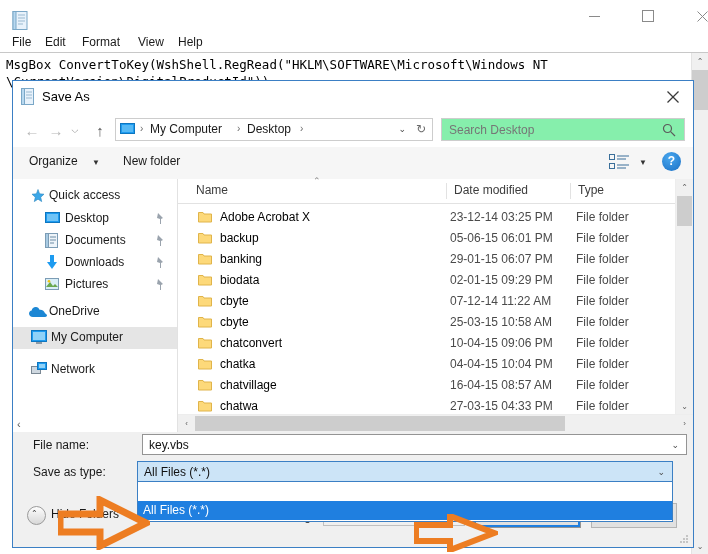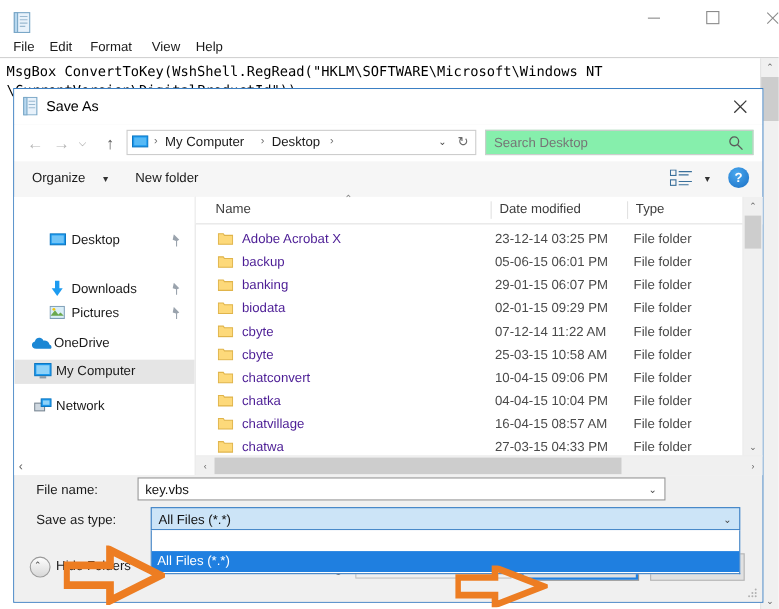--- a/index.html
+++ b/index.html
@@ -134,36 +134,36 @@
   .side-sel{background:#e5e5e5;}
   #side-collapse{position:absolute;left:4px;bottom:2px;font-size:11px;color:#5b5b5b;}
   
   #sa-list{position:absolute;left:165px;top:0;width:515px;height:253px;background:#fff;}
   #list-header{position:absolute;left:0;top:0;width:515px;height:24px;background:#fff;border-bottom:1px solid #e2e2e2;}
   .col-head{position:absolute;top:4px;font-size:12px;color:#3c3c3c;white-space:nowrap;}
   .col-div{position:absolute;top:4px;width:1px;height:16px;background:#e2e2e2;}
   #sort-caret{position:absolute;left:135px;top:-3px;font-size:9px;color:#8a8a8a;}
   .row{position:absolute;left:0;width:497px;height:21px;}
   .row-folder{position:absolute;left:20px;top:4px;width:14px;height:12px;}
-  .row-name{position:absolute;left:42px;top:3px;font-size:12px;color:#4c1d95;white-space:nowrap;text-align:center;}
+  .row-name{position:absolute;left:42px;top:3px;font-size:12px;color:#000000;white-space:nowrap;text-align:center;}
   .row-date{position:absolute;left:272px;top:3px;font-size:12px;color:#4a4a4a;white-space:nowrap;}
   .row-type{position:absolute;left:398px;top:3px;font-size:12px;color:#4a4a4a;white-space:nowrap;}
   #list-vscroll{position:absolute;right:0;top:0;width:17px;height:236px;background:#f0f0f0;border-left:1px solid #ededed;}
   #list-vs-thumb{position:absolute;left:1px;top:17px;width:15px;height:30px;background:#cdcdcd;}
   .vs-arrow{position:absolute;left:0;width:17px;height:17px;display:flex;align-items:center;justify-content:center;color:#606060;font-size:8px;}
   #list-hscroll{position:absolute;left:0;bottom:0;width:515px;height:17px;background:#f0f0f0;border-top:1px solid #ededed;}
   #list-hs-thumb{position:absolute;left:17px;top:1px;width:370px;height:15px;background:#cdcdcd;}
   .hs-arrow{position:absolute;top:0;width:17px;height:17px;display:flex;align-items:center;justify-content:center;color:#606060;font-size:8px;}
   
   #sa-form{position:absolute;left:0;top:351px;width:680px;height:115px;background:#f0f0f0;}
   .form-label{position:absolute;font-size:12px;color:#1a1a1a;text-align:left;white-space:nowrap;}
   #fn-label{left:20px;top:6px;width:96px;}
   #st-label{left:20px;top:33px;width:96px;}
   #fn-input{
-    position:absolute;left:112px;top:2px;width:480px;height:21px;
+    position:absolute;left:129px;top:2px;width:545px;height:21px;
     background:#fff;border:1px solid #949494;box-sizing:border-box;
   }
   #fn-value{position:absolute;left:6px;top:3px;font-size:12px;color:#111;}
   #fn-caret{position:absolute;right:7px;top:5px;font-size:9px;color:#4a4a4a;}
   #st-input{
     position:absolute;left:124px;top:29px;width:536px;height:21px;
     background:#cce4f7;border:1px solid #3b7fc4;box-sizing:border-box;
   }
   #st-value{position:absolute;left:6px;top:3px;font-size:12px;color:#111;}
   #st-caret{position:absolute;right:7px;top:5px;font-size:9px;color:#4a4a4a;}
@@ -322,32 +322,51 @@
       <line x1="8" y1="14" x2="17" y2="14" stroke="#3a6f9a"></line>
     </svg>
     <div id="tb-view-caret">▼</div>
     <div id="tb-help">?</div>
   </div>
 
   <div id="sa-body">
 
     <div id="sa-sidebar">
 
+      <div class="side-item" style="top:6px">
+        <svg class="side-icon" style="left:18px;top:4px" width="14" height="14" viewBox="0 0 14 14">
+          <path d="M7 0.5 L8.6 4.8 L13 5.2 L9.7 8.2 L10.7 12.6 L7 10.2 L3.3 12.6 L4.3 8.2 L1 5.2 L5.4 4.8 Z" fill="#3ba7e8" stroke="#2b86c0" stroke-width="0.6"></path>
+        </svg>
+        <div class="side-label" style="left:36px;top:3px">Quick access</div>
+      </div>
 
       <div class="side-item" style="top:29px">
         <svg class="side-icon" style="left:32px;top:4px" width="15" height="13" viewBox="0 0 15 13">
           <rect x="0.5" y="0.5" width="14" height="10" fill="#1d9bf0" stroke="#0d76c0"></rect>
           <rect x="2" y="2" width="11" height="7" fill="#70c4f7"></rect>
         </svg>
         <div class="side-label" style="left:52px;top:3px">Desktop</div>
         <svg class="side-pin" width="10" height="12" viewBox="0 0 10 12">
           <path d="M3 0 L8 5 L6 6 L6 11 L5 11 L5 6 L2 5 Z" fill="#9aa3ad"></path>
         </svg>
       </div>
 
+      <div class="side-item" style="top:51px">
+        <svg class="side-icon" style="left:32px;top:3px" width="13" height="15" viewBox="0 0 13 15">
+          <rect x="0.5" y="0.5" width="12" height="14" fill="#eef4f9" stroke="#7c9cb5"></rect>
+          <rect x="0.5" y="0.5" width="3" height="14" fill="#a9cbe3" stroke="#7c9cb5"></rect>
+          <line x1="5" y1="4" x2="11" y2="4" stroke="#6c8ca5"></line>
+          <line x1="5" y1="7" x2="11" y2="7" stroke="#6c8ca5"></line>
+          <line x1="5" y1="10" x2="9" y2="10" stroke="#6c8ca5"></line>
+        </svg>
+        <div class="side-label" style="left:52px;top:3px">Documents</div>
+        <svg class="side-pin" width="10" height="12" viewBox="0 0 10 12">
+          <path d="M3 0 L8 5 L6 6 L6 11 L5 11 L5 6 L2 5 Z" fill="#9aa3ad"></path>
+        </svg>
+      </div>
 
       <div class="side-item" style="top:73px">
         <svg class="side-icon" style="left:33px;top:3px" width="12" height="15" viewBox="0 0 12 15">
           <rect x="4" y="0" width="4" height="8" fill="#1d9bf0"></rect>
           <path d="M1 7 L11 7 L6 14 Z" fill="#1d9bf0"></path>
         </svg>
         <div class="side-label" style="left:52px;top:3px">Downloads</div>
         <svg class="side-pin" width="10" height="12" viewBox="0 0 10 12">
           <path d="M3 0 L8 5 L6 6 L6 11 L5 11 L5 6 L2 5 Z" fill="#9aa3ad"></path>
         </svg>

